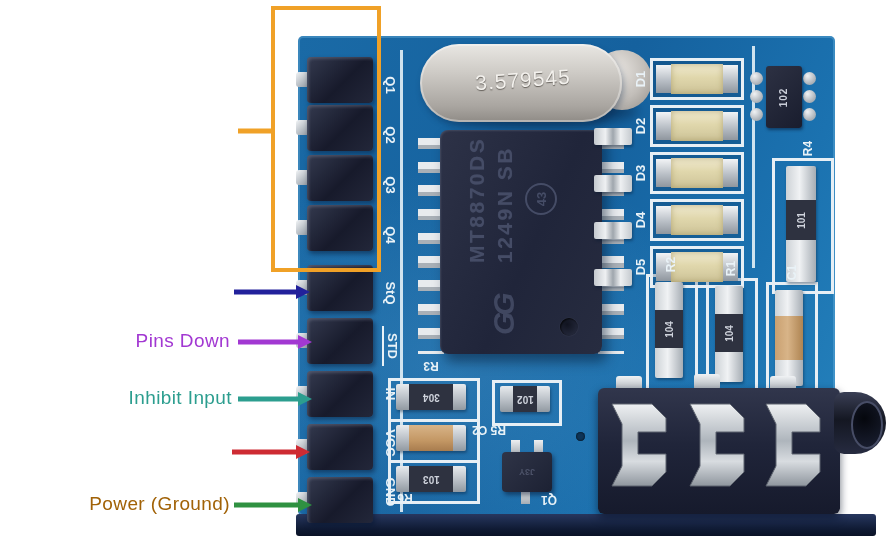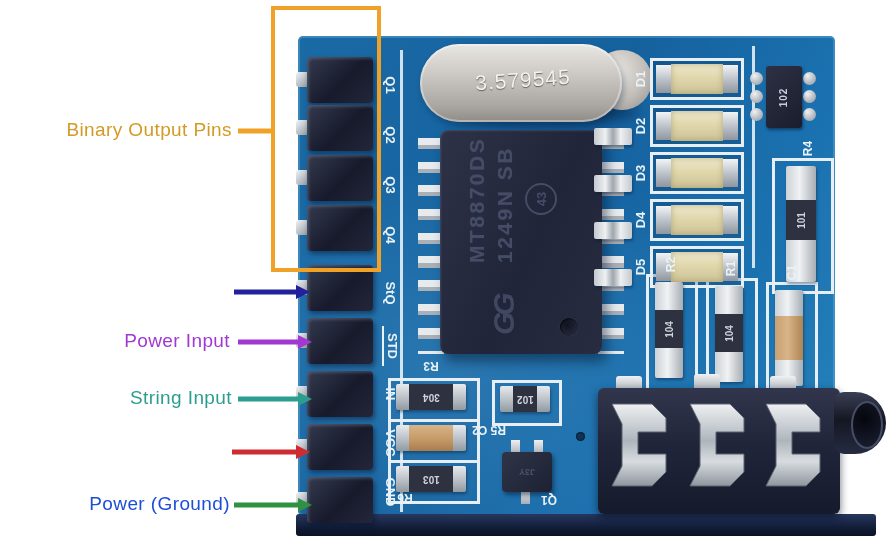--- a/index.html
+++ b/index.html
@@ -2,21 +2,21 @@
 <html><head>
 <meta charset="utf-8">
 <style>
   html,body{margin:0;padding:0;background:#ffffff;}
   .stage{position:relative;width:888px;height:537px;background:#ffffff;overflow:hidden;
          font-family:"Liberation Sans",sans-serif;}
   
   .ann{position:absolute;font-size:19px;letter-spacing:.4px;white-space:nowrap;
        text-align:right;font-weight:normal;z-index:40;}
   .ann.orange{color:#D49A26;} .ann.navy{color:#22219B;} .ann.purple{color:#A238D2;}
-  .ann.teal{color:#2C9E8F;} .ann.red{color:#CE2B33;} .ann.green{color:#1d4ed8;}
+  .ann.teal{color:#2C9E8F;} .ann.red{color:#CE2B33;} .ann.green{color:#a16207;}
   .annsvg{position:absolute;left:0;top:0;z-index:39;pointer-events:none;}
   .obox{position:absolute;left:271px;top:6px;width:102px;height:258px;
         border:4px solid #F0A127;z-index:38;}
   
   .pcb{position:absolute;left:298px;top:36px;width:537px;height:480px;border-radius:5px;
        background:
          radial-gradient(ellipse 420px 300px at 30% 70%, rgba(90,170,220,.30), rgba(0,0,0,0) 70%),
          linear-gradient(115deg,#1a6aa6 0%,#15619e 45%,#1b72b0 75%,#2683bd 100%);
        box-shadow:inset 0 0 0 2px rgba(120,190,230,.35);z-index:1;}
   .bedge{position:absolute;left:296px;top:514px;width:580px;height:22px;border-radius:3px;
@@ -108,23 +108,22 @@
        border-radius:10px 31px 31px 10px;
        background:linear-gradient(180deg,#3a3f55,#141722 45%,#262b40);}
   .bore{position:absolute;right:3px;top:9px;width:28px;height:44px;border-radius:50%;
        border:2px solid #474d66;background:radial-gradient(circle at 40% 35%,#05070d,#1b2033);}
 </style>
 </head>
 <body>
 
 <div class="stage">
 
-  <div class="ann orange" style="right:656px;top:119px;">Binary Output Pins</div>
-  <div class="ann purple" style="right:658px;top:330px;">Power Input</div>
-  <div class="ann teal" style="right:656px;top:387px;">String Input</div>
+  <div class="ann purple" style="right:658px;top:330px;">Pins Down</div>
+  <div class="ann teal" style="right:656px;top:387px;">Inhibit Input</div>
   <div class="ann green" style="right:658px;top:493px;">Power (Ground)</div>
 
   <svg class="annsvg" width="888" height="537" viewBox="0 0 888 537">
     <g>
       <rect x="238" y="128.5" width="36" height="5" fill="#F0A127"></rect>
     </g>
     <g>
       <rect x="234" y="289.5" width="64" height="5" fill="#22219B"></rect>
       <polygon points="296,285 310,292 296,299" fill="#22219B"></polygon>
     </g>

